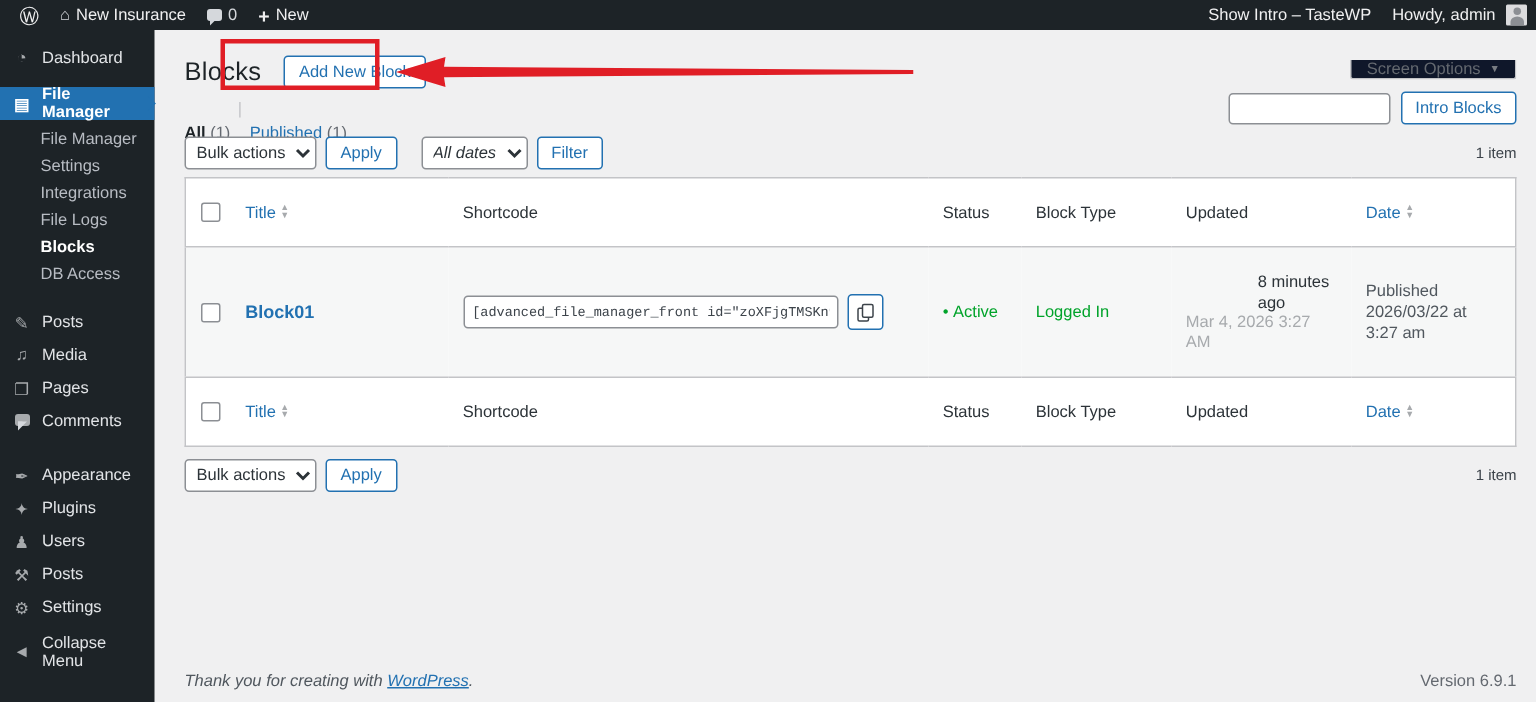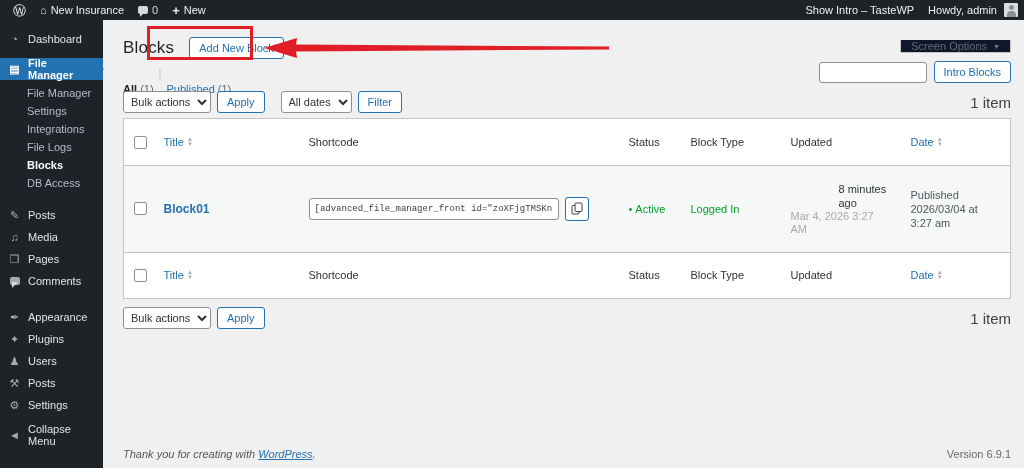--- a/index.html
+++ b/index.html
@@ -63,22 +63,22 @@
   .view-pub { color:#2271b1; }
   .view-count { color:#646970; font-weight:400; }
   .view-sep { color:#c3c4c7; }
   
   .search-box { position:absolute; top:41px; right:13px; display:flex; gap:7px; align-items:center; }
   .search-input { width:108px; height:21px; border:1px solid #8c8f94; border-radius:3px; background:#fff; padding:0 5px; font-size:11px; }
   
   .tablenav { display:flex; align-items:center; gap:6px; margin-top:8px; height:24px; }
   .tablenav.bottom { margin-top:7px; }
   select.wp-select { height:22px; border:1px solid #8c8f94; border-radius:3px; background:#fff; font-size:11px; color:#2c3338; padding:0 3px; font-family:"Liberation Sans",sans-serif; }
-  .dates-group { margin-left:10px; }
-  .item-count { margin-left:auto; color:#3c434a; font-size:15px;text-align:center; }
+  .dates-group { margin-left:10px;font-style:italic; }
+  .item-count { margin-left:auto; color:#3c434a; font-size:10px;text-align:center; }
   
   table.list { width:100%; border-collapse:collapse; background:#fff; border:1px solid #c3c4c7; margin-top:4px; table-layout:fixed; }
   table.list th, table.list td { text-align:left; vertical-align:middle; font-size:11px; font-weight:400; padding:16px 10px; }
   col.c-cb{width:30px} col.c-title{width:145px} col.c-short{width:320px} col.c-status{width:62px} col.c-type{width:100px} col.c-upd{width:120px}
   tr.hdr { height:25px; }
   tr.hdr th { border-bottom:1px solid #c3c4c7; color:#2c3338; }
   tr.ftr th { border-top:1px solid #c3c4c7; color:#2c3338; height:25px; }
   tr.data { height:42px; background:#f6f7f7; }
   .sort-link { color:#2271b1; text-decoration:none; cursor:pointer; display:inline-flex; align-items:center; gap:3px; }
   .sort-icons { display:inline-flex; flex-direction:column; font-size:6px; line-height:5px; color:#a7aaad; }
@@ -274,21 +274,21 @@
         </div>
       </td>
       <td class="status-cell"><span class="status-dot">•</span><span>Active</span></td>
       <td class="type-cell">Logged In</td>
       <td>
         <div class="upd-rel">8 minutes ago</div>
         <div class="upd-abs">Mar 4, 2026 3:27 AM</div>
       </td>
       <td>
         <div class="date-l1">Published</div>
-        <div class="date-l2">2026/03/04 at 3:27 am</div>
+        <div class="date-l2">2026/03/22 at 3:27 am</div>
       </td>
     </tr>
     <tr class="ftr">
       <th><input type="checkbox" class="cb" style=""></th>
       <th><a class="sort-link">
               <span>Title</span>
               <span class="sort-icons">
                 <span>▲</span>
                 <span>▼</span>
               </span>

